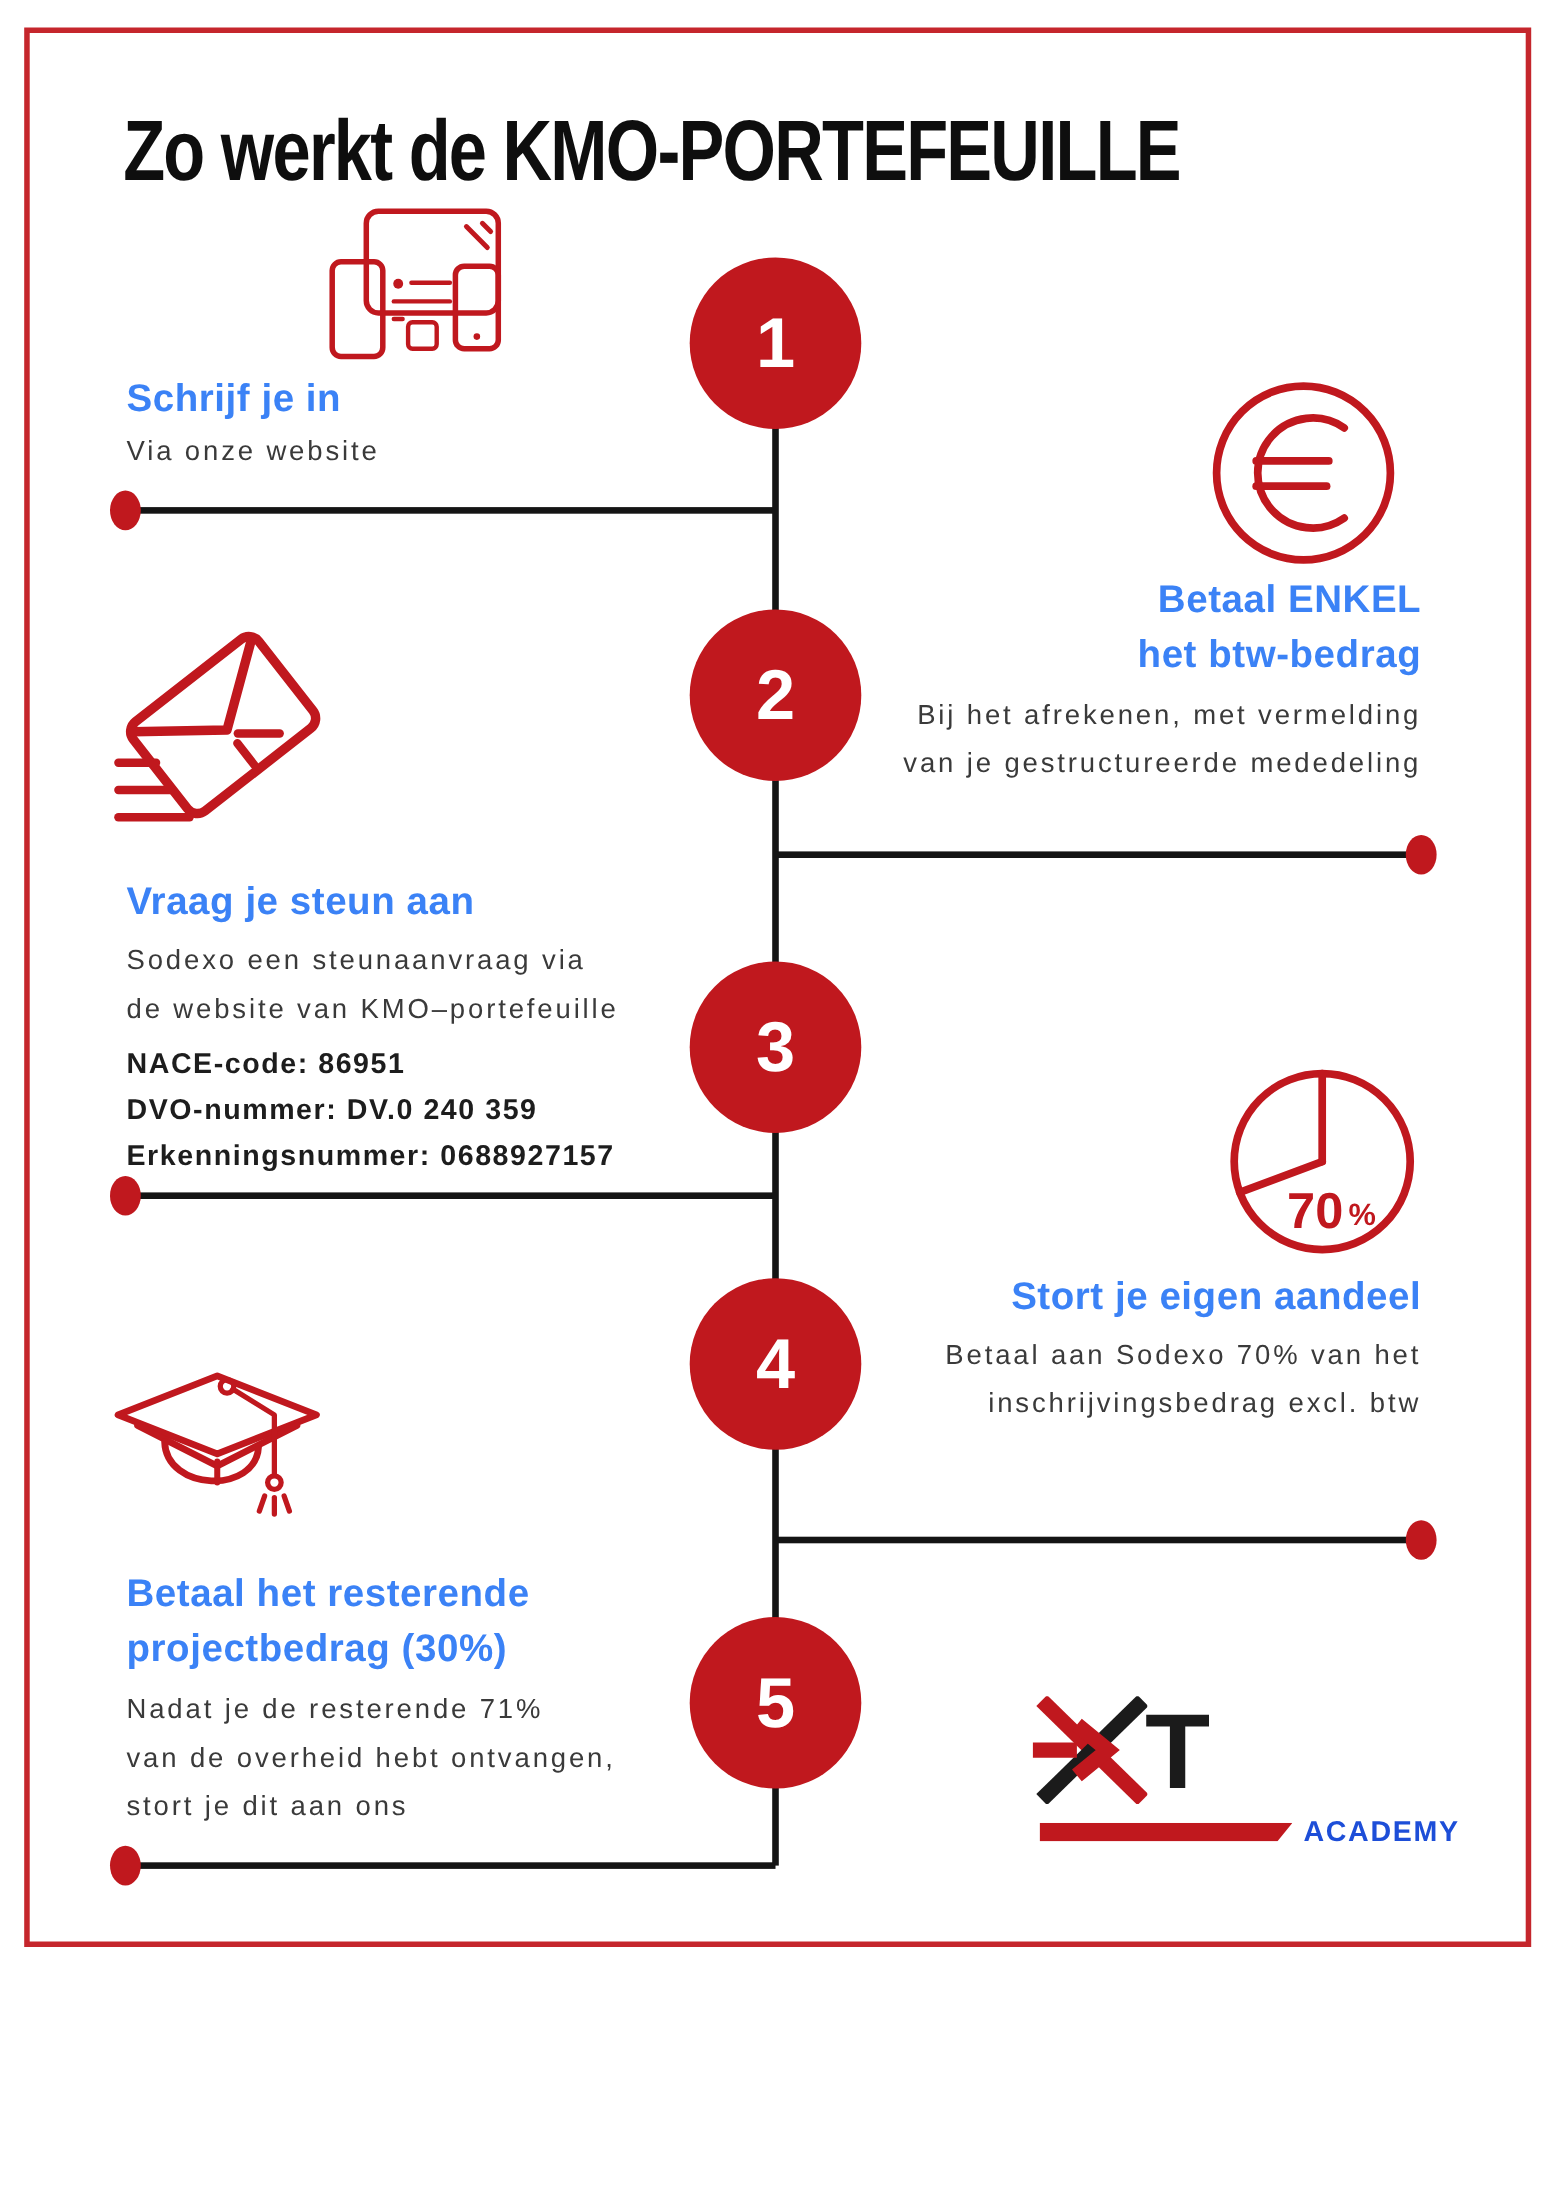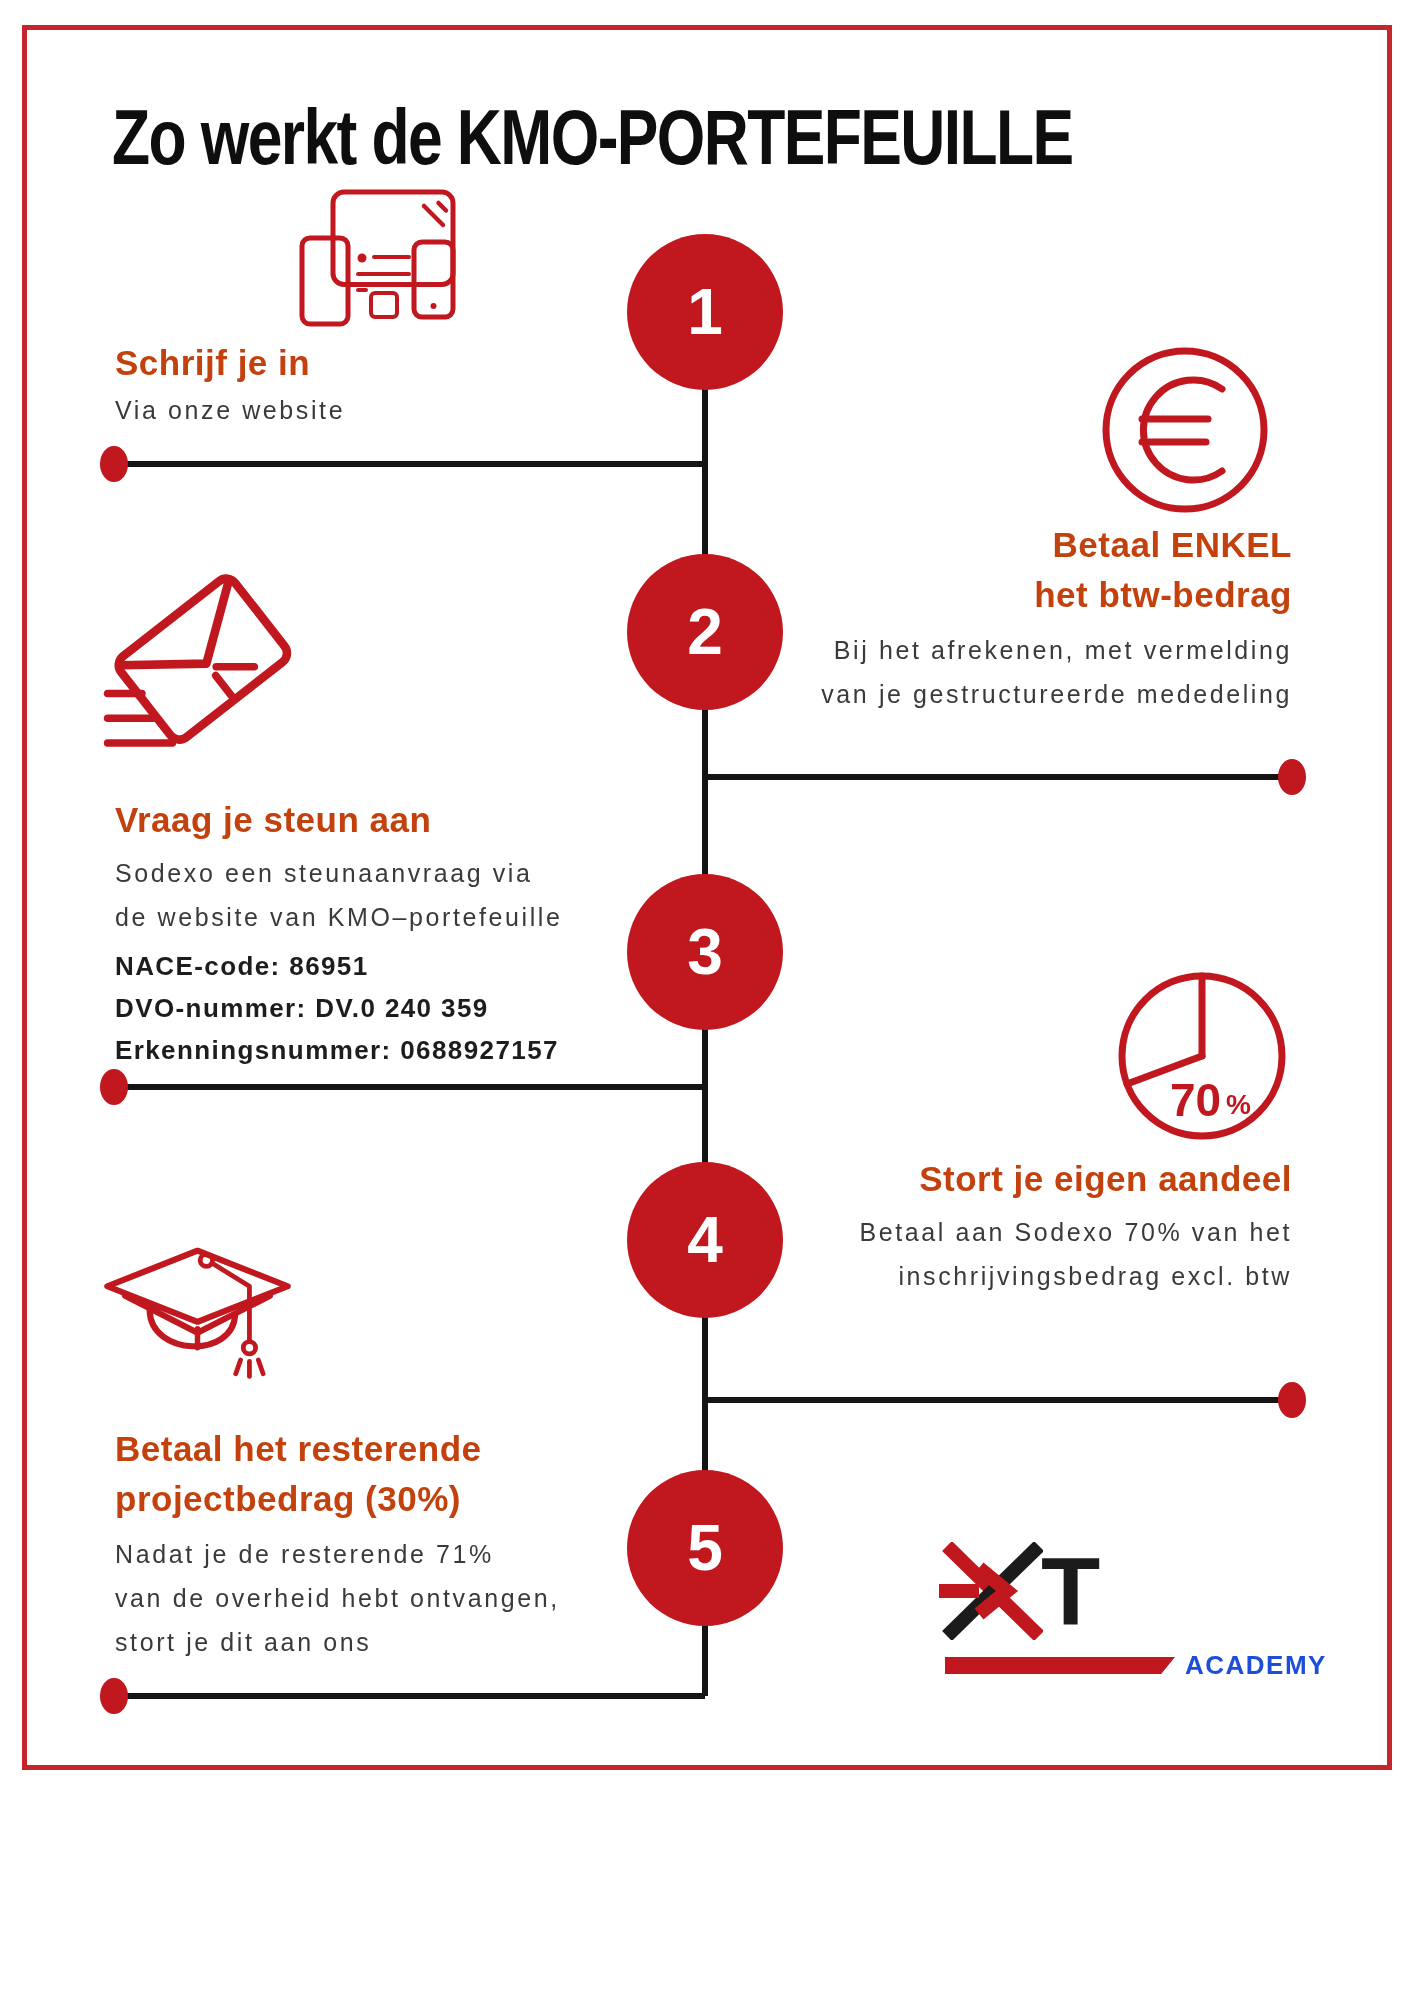--- a/index.html
+++ b/index.html
@@ -19,21 +19,21 @@
   .hl4{left:705px;top:1397px;width:588px;}
   .hl5{left:115px;top:1693px;width:590px;}
   .dot{position:absolute;width:28px;height:36px;border-radius:50%;background:#c0181e;}
   .d1{left:100px;top:446px;} .d2{left:1278px;top:759px;} .d3{left:100px;top:1069px;}
   .d4{left:1278px;top:1382px;} .d5{left:100px;top:1678px;}
   .circle{position:absolute;left:627px;width:156px;height:156px;border-radius:50%;
           background:#c0181e;display:flex;align-items:center;justify-content:center;}
   .c1{top:234px;} .c2{top:554px;} .c3{top:874px;} .c4{top:1162px;} .c5{top:1470px;}
   .circle .num{color:#ffffff;font-size:64px;font-weight:900;}
   
-  .red-title{font-size:35px;font-weight:800;color:#c2410c;letter-spacing:.5px;line-height:50px;}
+  .red-title{font-size:35px;font-weight:800;color:#3b82f6;letter-spacing:.5px;line-height:50px;}
   .gray{font-size:25px;color:#3a3a3a;letter-spacing:2.6px;line-height:44px;}
   .boldline{font-size:26px;font-weight:700;color:#1d1d1d;letter-spacing:1.4px;line-height:42px;}
   .left-block{position:absolute;left:115px;text-align:left;}
   .right-block{position:absolute;right:122px;text-align:right;}
   .icon{position:absolute;}
   .icon svg{overflow:visible;display:block;}
   
   .logo{position:absolute;left:945px;top:1542px;}
   .logo-row{display:flex;align-items:center;}
   .logo-letters{font-size:97px;line-height:1;font-weight:700;color:#1b1b1b;letter-spacing:4px;}

